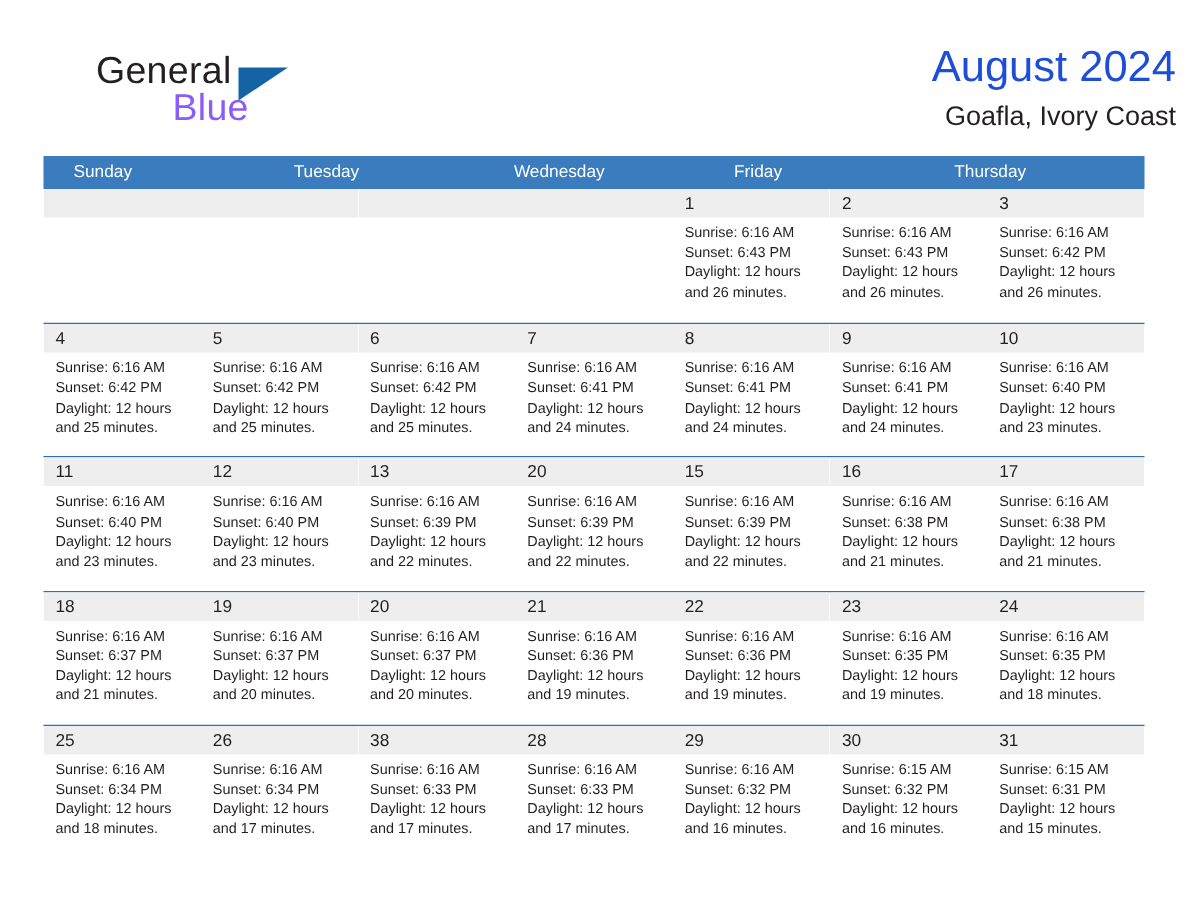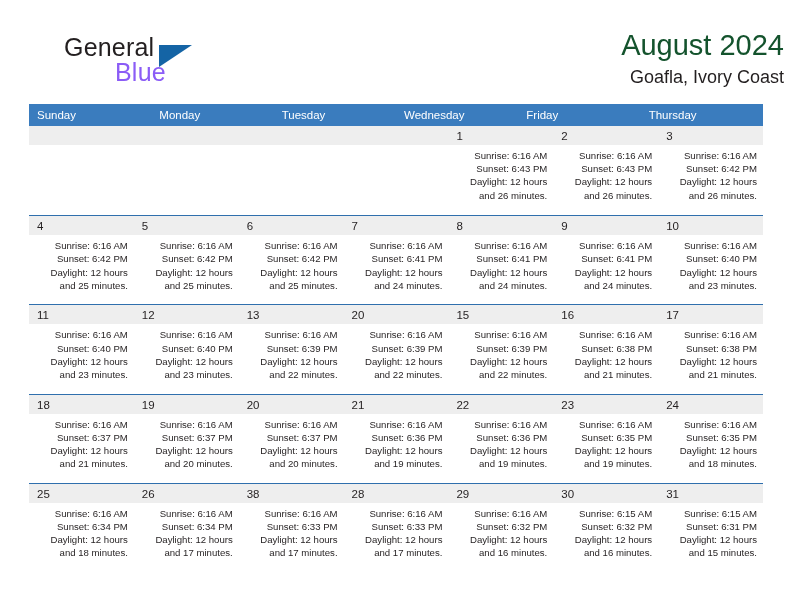--- a/index.html
+++ b/index.html
@@ -65,21 +65,21 @@
   }
 
   .title-block {
     position: absolute;
     right: 36px;
     top: 28px;
     text-align: right;
   }
   .cal-title {
     font-size: 29px;
-    color: #14532d;
+    color: #1d4ed8;
     line-height: 34px;
     white-space: nowrap;
   }
   .cal-sub {
     margin-top: 7px;
     font-size: 18px;
     color: #231f20;
     line-height: 17px;
     white-space: nowrap;
   }
@@ -94,21 +94,21 @@
   .weekdays {
     display: flex;
     background: #3a7cbe;
     height: 22px;
   }
   .weekday {
     flex: 1 1 0;
     color: #ffffff;
     font-size: 11.5px;
     line-height: 22px;
-    padding-left: 8px;
+    padding-left: 20px;
     box-sizing: border-box;
     overflow: hidden;
     white-space: nowrap;
   }
   .week {
     display: flex;
     height: 89.2px;
     border-top: 1.5px solid #2f6fad;
     box-sizing: border-box;
   }
@@ -134,21 +134,20 @@
   .daynum {
     font-size: 11.5px;
     line-height: 19px;
     color: #231f20;
   }
   .info {
     padding: 4px 6px 0 8px;
     font-size: 9.6px;
     line-height: 13.2px;
     color: #231f20;
-    text-align: right;
   }
   .info div {
     white-space: nowrap;
   }
 </style>
 </head>
 <body>
 
 <div class="page">
 
@@ -163,21 +162,20 @@
     <div class="title-block">
       <div class="cal-title">August 2024</div>
       <div class="cal-sub">Goafla, Ivory Coast</div>
     </div>
 
   </div>
 
   <div class="calendar">
     <div class="weekdays" id="weekday-row">
         <div class="weekday">Sunday</div>
-        <div class="weekday">Monday</div>
         <div class="weekday">Tuesday</div>
         <div class="weekday">Wednesday</div>
         <div class="weekday">Friday</div>
         <div class="weekday">Thursday</div>
       </div>
     <div id="weeks-container">
         <div class="week">
           <div class="day empty">
             <div class="daynum-band"><span class="daynum"></span></div>
           </div>

